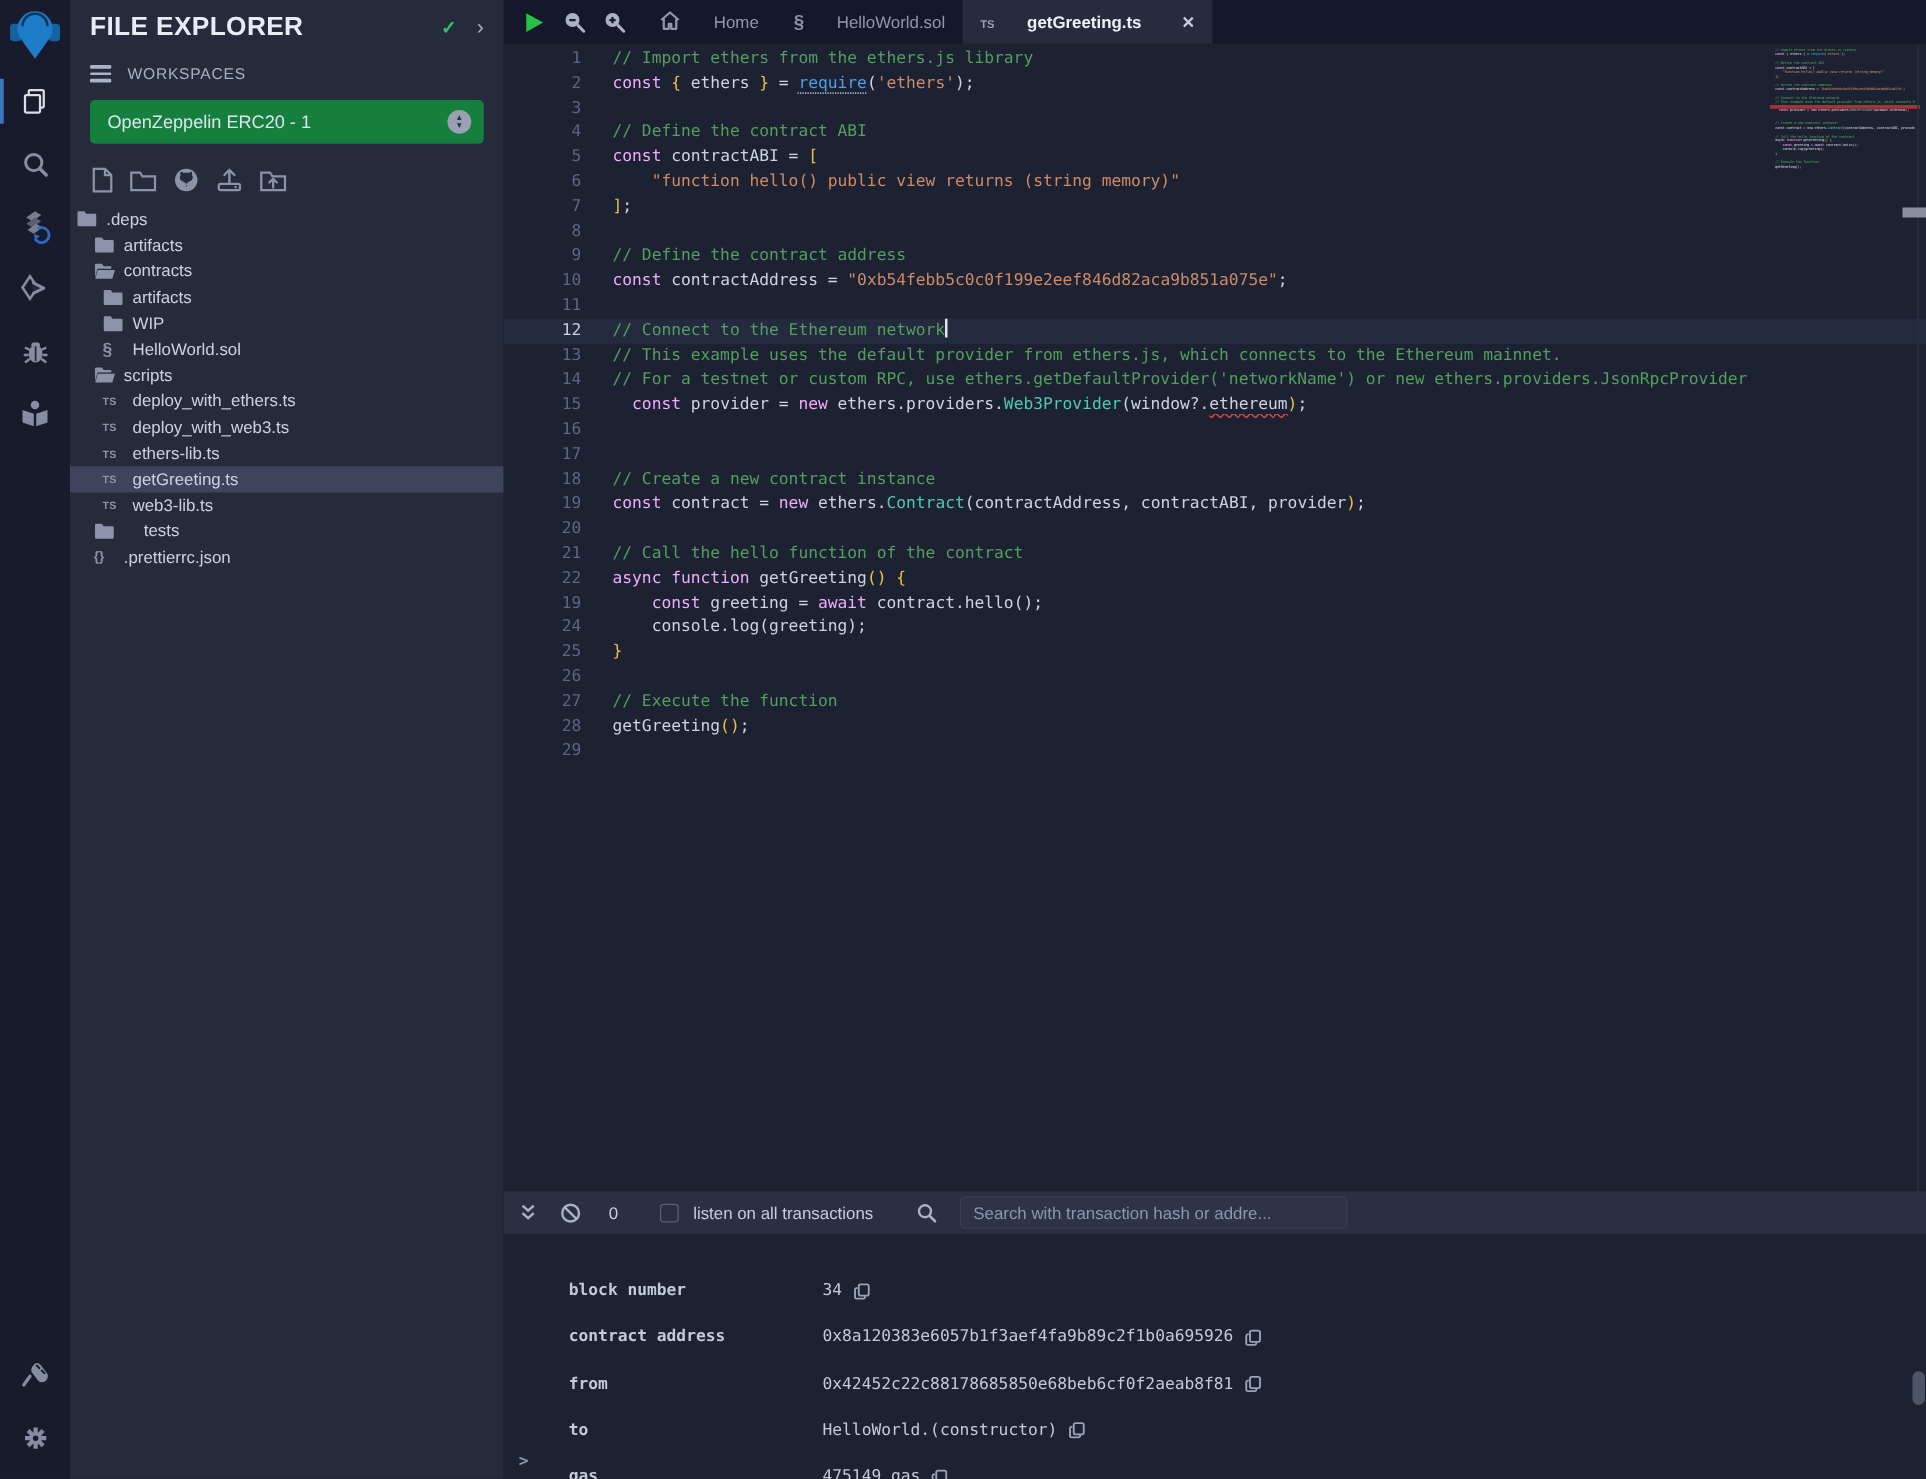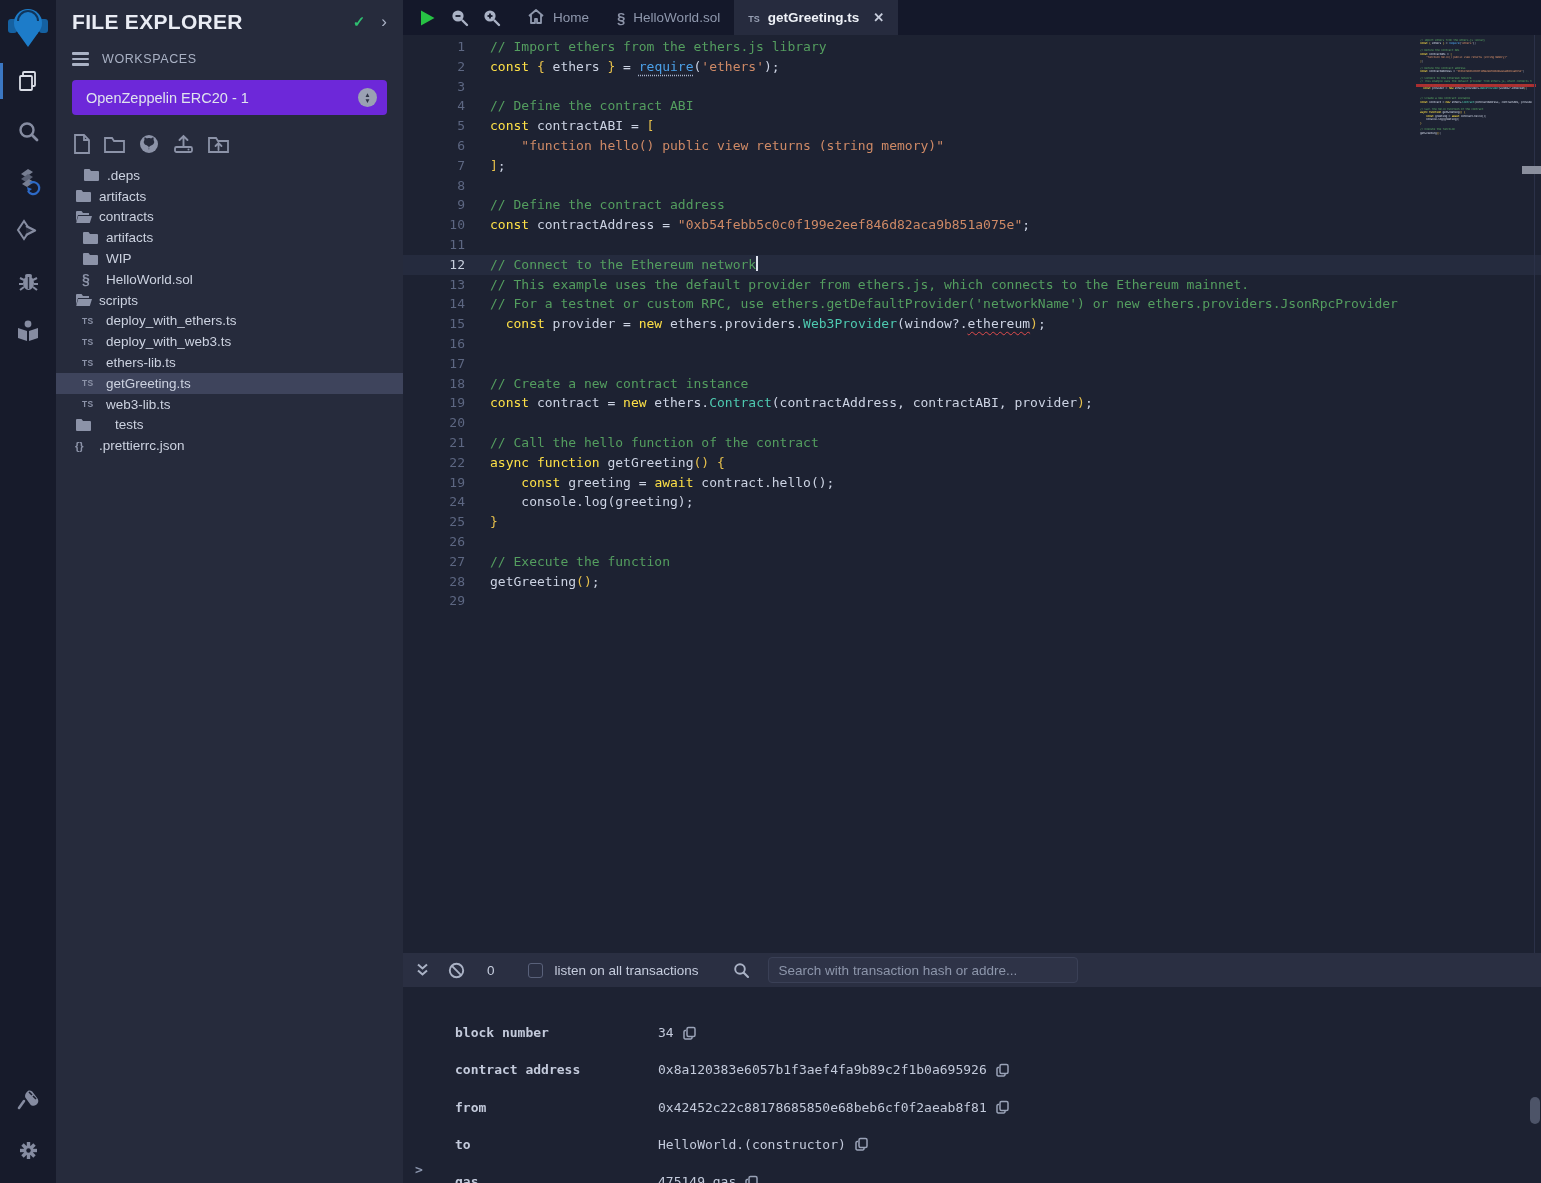--- a/index.html
+++ b/index.html
@@ -19,21 +19,21 @@
   
   #sidepanel { position:absolute; left:56px; top:0; width:347px; height:1183px; background:#262b3c; }
   .sp-header { display:flex; align-items:center; padding:10px 16px 4px 16px; }
   .sp-title { color:#e9ecf4; font-size:21px; font-weight:600; letter-spacing:.3px; }
   .sp-check { margin-left:auto; color:#2fbf71; font-size:15px; font-weight:700; cursor:pointer; }
   .sp-chev  { margin-left:16px; color:#aab2c5; font-size:17px; cursor:pointer; }
   .ws-row { display:flex; align-items:center; gap:13px; padding:14px 16px 4px 16px; }
   .hamburger { display:flex; flex-direction:column; gap:3px; cursor:pointer; }
   .hamburger i { display:block; width:17px; height:2.5px; background:#aab2c5; border-radius:1px; }
   .ws-label { color:#a9b1c4; font-size:12.5px; letter-spacing:.6px; }
-  .ws-select { margin:10px 16px 0 16px; height:35px; background:#6d28d9; border-radius:4px;
+  .ws-select { margin:10px 16px 0 16px; height:35px; background:#15803d; border-radius:4px;
     display:flex; align-items:center; padding:0 10px 0 14px; cursor:pointer; }
   .ws-select-label { color:#dfe3ee; font-size:14.5px; }
   .ws-caret { margin-left:auto; width:19px; height:19px; border-radius:50%; background:#9aa1b3;
     display:flex; flex-direction:column; align-items:center; justify-content:center; line-height:0; }
   .ws-caret span { color:#2e3346; font-size:6.5px; line-height:6px; }
   .fe-toolbar { display:flex; align-items:center; gap:12px; padding:18px 16px 8px 16px; }
   .fe-toolbar .tbico { cursor:pointer; display:flex; }
   
   #tree { padding-top:2px; }
   .tree-row { display:flex; align-items:center; height:20.8px; padding-left:19px; cursor:pointer;
@@ -43,35 +43,35 @@
   .tree-row .ts-badge { font-size:8.5px; font-weight:700; color:#8c93a8; letter-spacing:.3px; }
   .tree-row .sol-badge { font-size:14px; color:#8c93a8; font-weight:700; }
   .tree-row .json-badge { font-size:11px; color:#8c93a8; font-weight:700; }
 
   
   #main { position:absolute; left:403px; top:0; right:0; bottom:0; background:#1d2232; }
   #tabbar { position:absolute; left:0; top:0; right:0; height:35px; background:#14182a;
     display:flex; align-items:stretch; }
   .tb-btn { display:flex; align-items:center; justify-content:center; width:32px; cursor:pointer; }
   .tb-btn:first-child { margin-left:8px; }
-  .tab { display:flex; align-items:center; gap:8px; padding:0 14px; color:#8f98ad; font-size:13.5px; cursor:pointer; }
+  .tab { display:flex; align-items:center; gap:26px; padding:0 14px; color:#8f98ad; font-size:13.5px; cursor:pointer; }
   .tab.active { background:#262b3e; color:#eef1f7; font-weight:600; }
   .tab .close { margin-left:6px; color:#c7cddc; font-size:13px; }
   .tab .sol-badge { font-size:15px; color:#8c93a8; font-weight:700; }
   .tab .ts-badge { font-size:9px; font-weight:700; color:#98a0b4; }
 
   #editor { position:absolute; left:0; top:35px; right:0; height:918px; background:#1d2232; overflow:hidden; }
   #code { position:relative; padding-top:2px; }
   .cline { position:relative; height:19.8px; line-height:19.8px; white-space:pre;
     font-family:"DejaVu Sans Mono", monospace; font-size:13px; }
   .cline .gut { position:absolute; left:0; top:0; width:62px; text-align:right; color:#5d6782; }
   .cline .ctext { position:absolute; left:87px; top:0; }
   .cline.cur { background:rgba(120,140,190,0.09); }
   .cline.cur .gut { color:#c8cfdd; }
-  .tok-c { color:#549e5f; } .tok-k { color:#fde047; } .tok-s { color:#cf8a66; }
+  .tok-c { color:#549e5f; } .tok-k { color:#f0abfc; } .tok-s { color:#cf8a66; }
   .tok-y { color:#e7c14c; } .tok-t { color:#4ec9b0; } .tok-w { color:#ccd3e3; }
   .tok-u { color:#4ba0e8; text-decoration:underline dotted #a9b4cc; text-underline-offset:4px; }
   .tok-e { color:#ccd3e3; text-decoration:underline wavy #e04c4c; text-decoration-thickness:1px; text-underline-offset:3px; }
   .caret { display:inline-block; width:1.5px; height:15px; background:#dfe4ef; vertical-align:-2px; }
 
   #minimap { position:absolute; right:9px; top:4px; width:112px; }
   .mm-line { height:3.45px; overflow:hidden; white-space:pre; font-family:"DejaVu Sans Mono", monospace;
     font-size:3px; line-height:3.45px; letter-spacing:-.3px; }
   #mm-err { position:absolute; left:-4px; right:-4px; height:3.6px; background:#b93030; opacity:.9; }
   #editor-vline { position:absolute; right:6px; top:0; bottom:0; width:1px; background:#2b3148; }
@@ -228,21 +228,21 @@
         </svg>
       </span>
       <span class="tbico">
         <svg width="23" height="20" viewBox="0 0 23 20">
           <path d="M2 4 h7 l2 3 h10 v11 h-19 z" fill="none" stroke="#8c93a8" stroke-width="1.8"></path>
           <path d="M11.5 16 V9.5 M8.5 12 L11.5 9 L14.5 12" fill="none" stroke="#8c93a8" stroke-width="1.8" stroke-linecap="round"></path>
         </svg>
       </span>
     </div>
   <div id="tree">
-      <div class="tree-row" style="padding-left: 27px;">
+      <div class="tree-row" style="padding-left: 5px;">
         <span class="ticon">
           <svg width="17" height="14" viewBox="0 0 17 14">
             <path d="M1 2 a1 1 0 0 1 1-1 h4.5 l1.5 2 h7 a1 1 0 0 1 1 1 v8 a1 1 0 0 1 -1 1 h-13 a1 1 0 0 1 -1 -1 z" fill="#8c93a8"></path>
           </svg>
         </span>
         <span>.deps</span>
       </div>
       <div class="tree-row" style="padding-left: 19px;">
         <span class="ticon">
           <svg width="17" height="14" viewBox="0 0 17 14">

